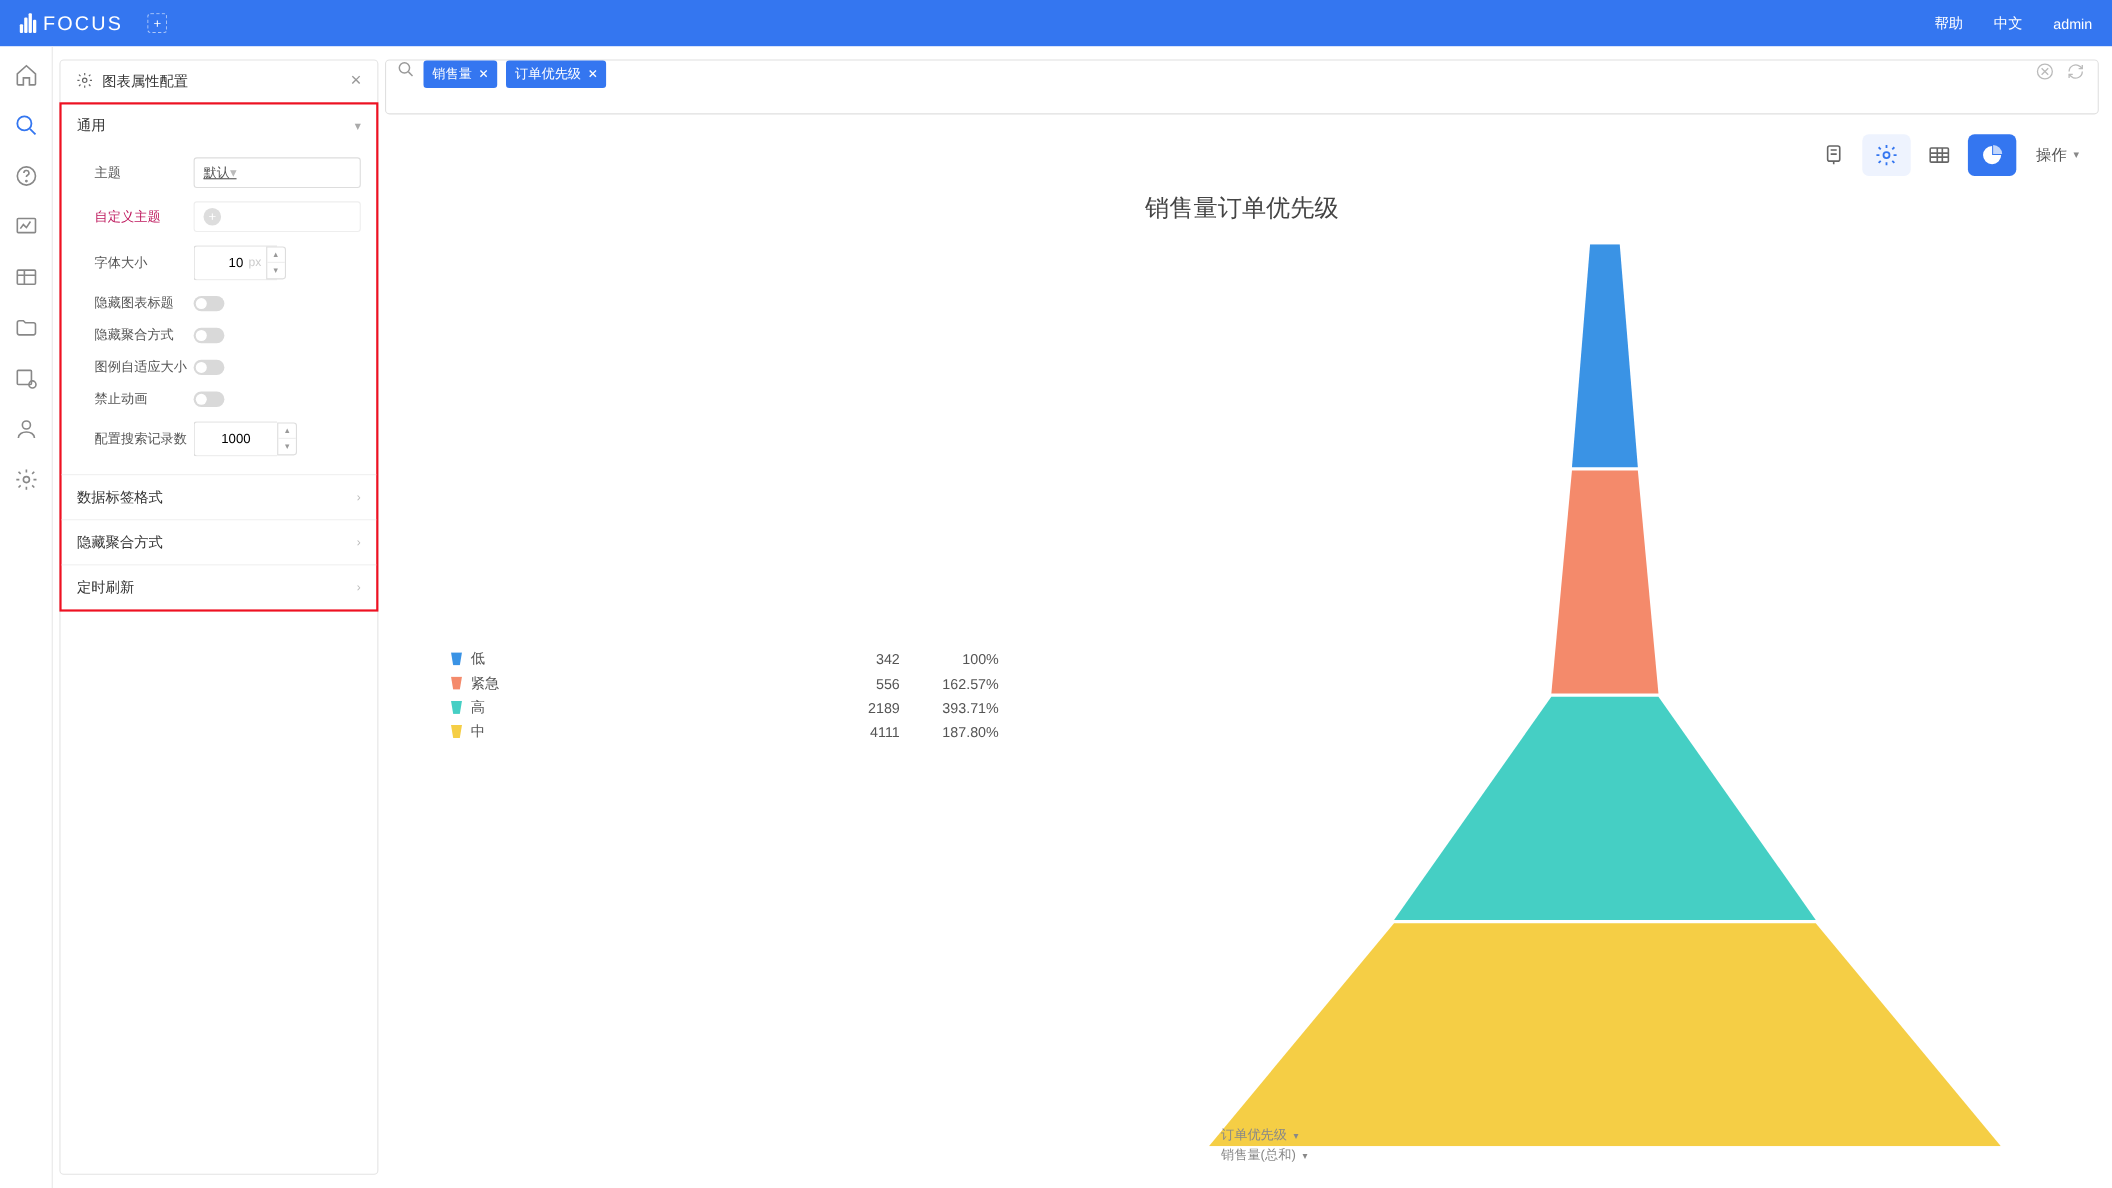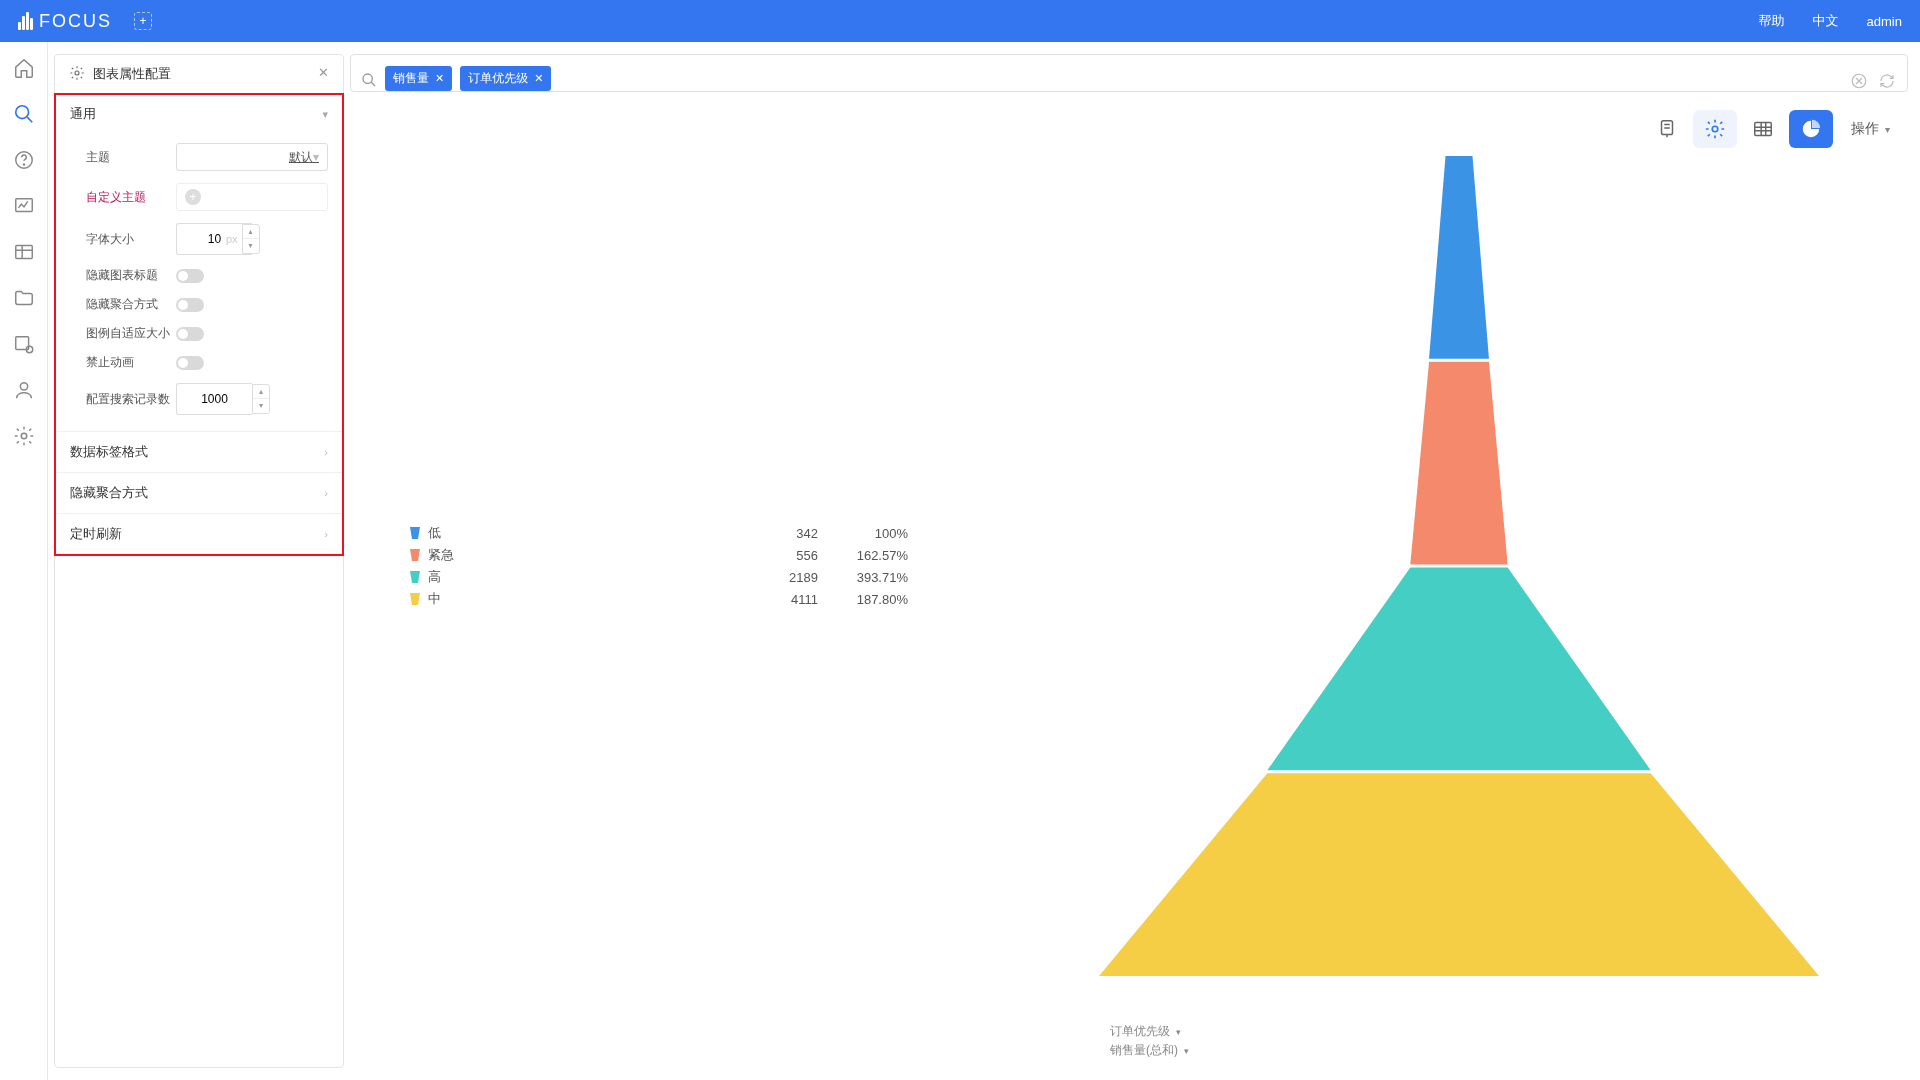--- a/index.html
+++ b/index.html
@@ -26,35 +26,35 @@
 .config-head .title { flex: 1; font-size: 13px; }
 .config-head .close { color: #999; cursor: pointer; }
 .config-body { border: 2px solid #e12; border-top: 2px solid #e12; margin: -1px; }
 .sect-head { padding: 10px 14px; display: flex; align-items: center; justify-content: space-between; font-size: 13px; cursor: pointer; }
 .sect-head .caret { color: #aaa; font-size: 11px; }
 .sect-body { padding: 4px 14px 10px; margin-left: 16px; }
 .row { display: flex; align-items: center; padding: 6px 0; font-size: 12px; }
 .row .lbl { width: 90px; color: #555; }
 .row .lbl.muted { color: #be185d; }
 .row .ctl { flex: 1; }
-.sel { width: 100%; height: 28px; border: 1px solid #ddd; border-radius: 3px; padding: 0 8px; display: flex; align-items: center; justify-content: flex-end; font-size: 12px; color: #555; cursor: pointer; background: #fff; text-decoration: underline; }
+.sel { width: 100%; height: 28px; border: 1px solid #ddd; border-radius: 3px; padding: 0 8px; display: flex; align-items: center; justify-content: flex-start; font-size: 12px; color: #555; cursor: pointer; background: #fff; text-decoration: underline; }
 .plusbox { width: 100%; height: 28px; border: 1px solid #eee; border-radius: 3px; display: flex; align-items: center; padding: 0 8px; color: #bbb; cursor: pointer; }
 .numwrap { display: flex; align-items: center; }
 .numwrap input { width: 76px; height: 32px; border: 1px solid #ddd; border-right: none; border-radius: 3px 0 0 3px; text-align: center; font-size: 12px; outline: none; }
 .numwrap .unit { font-size: 11px; color: #ccc; margin: 0 4px 0 -26px; pointer-events: none; }
 .spin { display: flex; flex-direction: column; border: 1px solid #ddd; border-radius: 0 3px 3px 0; }
 .spin div { width: 16px; height: 14px; display: flex; align-items: center; justify-content: center; font-size: 8px; color: #999; cursor: pointer; line-height: 1; }
 .spin div:first-child { border-bottom: 1px solid #eee; }
 .switch { width: 28px; height: 14px; background: #d9d9d9; border-radius: 7px; position: relative; cursor: pointer; }
 .switch::after { content: ''; width: 10px; height: 10px; background: #fff; border-radius: 50%; position: absolute; top: 2px; left: 2px; }
 .sect-collapsed { border-top: 1px solid #f0f0f0; padding: 11px 14px; display: flex; justify-content: space-between; align-items: center; font-size: 13px; cursor: pointer; }
 .sect-collapsed .caret { color: #bbb; font-size: 11px; }
 
 .main { flex: 1; display: flex; flex-direction: column; padding: 12px 12px 12px 6px; }
-.search-bar { height: 38px; border: 1px solid #e0e0e0; border-radius: 4px; display: flex; align-items: flex-end; padding: 0 10px; gap: 8px; }
+.search-bar { height: 50px; border: 1px solid #e0e0e0; border-radius: 4px; display: flex; align-items: flex-start; padding: 0 10px; gap: 8px; }
 .search-bar .mag { color: #999; }
 .chip { background: #3476f0; color: #fff; border-radius: 3px; padding: 4px 8px; font-size: 12px; display: flex; align-items: center; gap: 6px; }
 .chip .x { cursor: pointer; font-size: 11px; }
 .search-spacer { flex: 1; }
 .sb-icon { width: 20px; height: 20px; color: #bbb; cursor: pointer; display: flex; align-items: center; justify-content: center; }
 
 .toolbar { display: flex; justify-content: flex-end; align-items: center; gap: 4px; padding: 18px 18px 0; }
 .tb-btn { width: 44px; height: 38px; border-radius: 6px; display: flex; align-items: center; justify-content: center; cursor: pointer; color: #666; }
 .tb-btn.active-gear { background: #eef3fe; color: #3476f0; }
 .tb-btn.active-pie { background: #3476f0; color: #fff; }
@@ -303,20 +303,21 @@
             <path d="M13 2v9h9a9 9 0 0 0-9-9z" opacity=".7"></path>
           </svg>
         </div>
       <div class="tb-action">
         <span>操作</span>
         <span style="font-size:10px;color:#888">▾</span>
       </div>
     </div>
 
     <div class="chart-area">
+      <div class="chart-title">销售量订单优先级</div>
       <div class="chart-stage">
         <div class="legend-col" id="legend">
             <div class="legend-row">
               <span class="legend-mark" style="background:#3a93e5"></span>
     <span class="legend-name">低</span>
     <span class="legend-val">342</span>
     <span class="legend-pct">100%</span>
             </div>
             <div class="legend-row">
               <span class="legend-mark" style="background:#f48a6b"></span>

